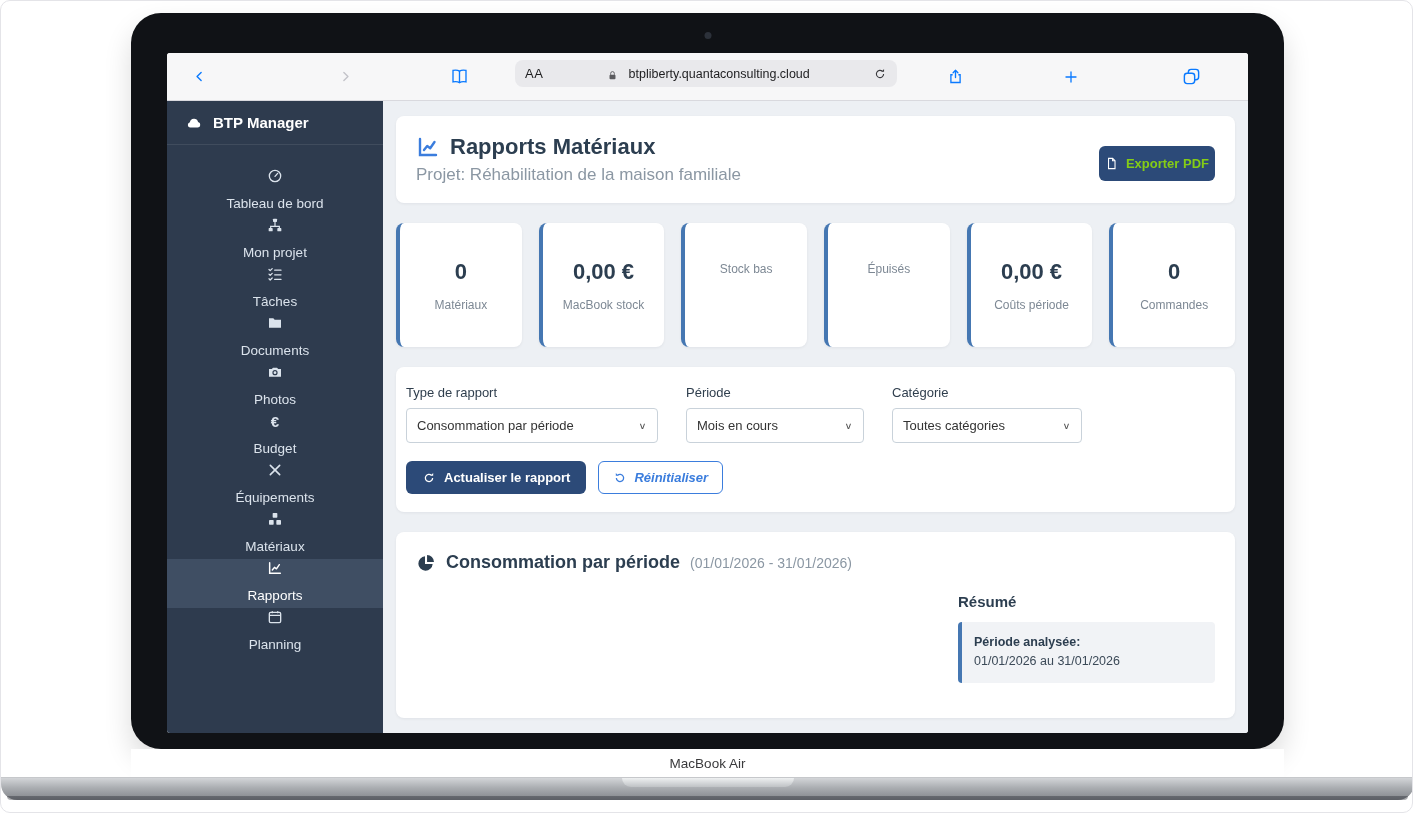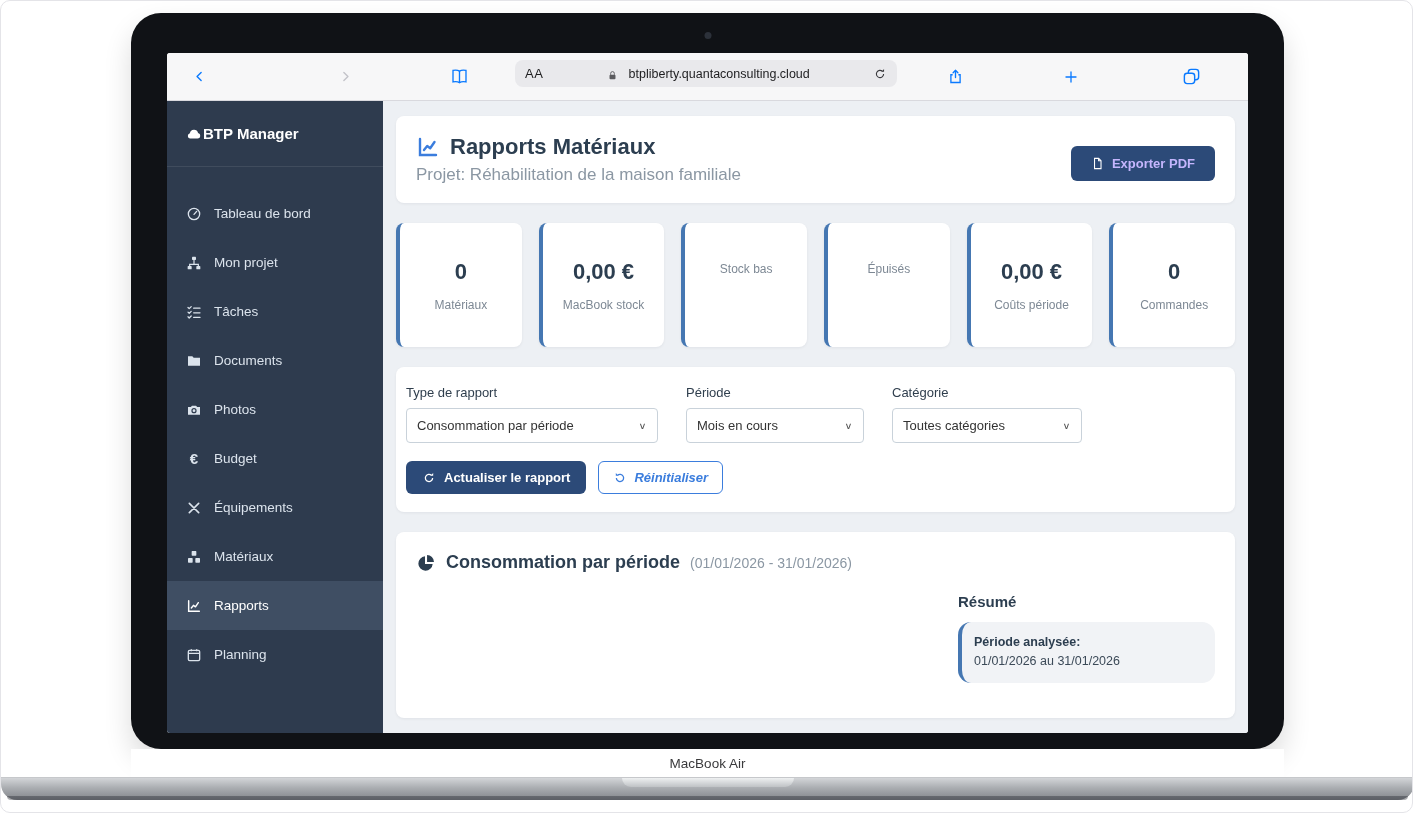--- a/index.html
+++ b/index.html
@@ -124,34 +124,35 @@
   .app { flex: 1; display: flex; min-height: 0; }
 
   .sidebar {
     flex: none;
     width: 216px;
     background: #2e3b4e;
     color: #dbe3ec;
     display: flex; flex-direction: column;
   }
   .brand {
-    height: 66px;
+    height: 44px;
     flex: none;
-    display: flex; align-items: center; 
+    display: flex; align-items: center; gap: 10px;
     padding: 0 18px;
     color: #fff; font-size: 15px; font-weight: 700;
     border-bottom: 1px solid rgba(255,255,255,.09);
   }
   .nav { padding-top: 22px; }
   .nav-item {
     height: 49px;
     display: flex; align-items: center; gap: 11px;
     padding: 0 18px;
     font-size: 13.5px;
     cursor: pointer;
+    flex-direction: column;
   }
   .nav-item.active { background: #3f4e63; color: #fff; }
   .nav-icon {
     width: 18px; height: 18px;
     display: inline-flex; align-items: center; justify-content: center;
     flex: none;
   }
   .euro-glyph::before { content: "€"; font-size: 15px; font-weight: 700; }
 
   .main {
@@ -171,23 +172,23 @@
 
   
   .header-card { position: relative; padding: 18px 20px; flex: none; }
   .title-row { display: flex; align-items: center; gap: 10px; }
   .title-row .page-icon { color: #3b7ddd; flex: none; }
   .page-title { font-size: 22px; font-weight: 700; color: #2c3e50; }
   .page-subtitle { margin-top: 5px; font-size: 17px; color: #8b97a3; }
   .btn-export {
     position: absolute; right: 20px; top: 30px;
     display: inline-flex; align-items: center; gap: 8px;
-    background: #2c4a78; color: #c4b5fd;
+    background: #2c4a78; color: #84cc16;
     border: none; border-radius: 6px;
-    padding: 10px 20px;
+    padding: 10px 6px;
     font-size: 13px; font-weight: 700;
     cursor: pointer;
     font-family: inherit;
   }
 
   
   .stats-row {
     flex: none;
     height: 124px;
     display: grid;
@@ -258,21 +259,21 @@
   .report-head .pie-icon { color: #2c3e50; flex: none; }
   .report-title { font-size: 18px; font-weight: 700; color: #2c3e50; }
   .report-range { font-size: 14px; color: #8b97a3; }
   .report-body { display: flex; margin-top: 20px; }
   .chart-area { flex: 1; }
   .summary-col { width: 257px; flex: none; }
   .summary-title { font-size: 15px; font-weight: 700; color: #2c3e50; margin-bottom: 12px; }
   .summary-box {
     background: #f1f3f6;
     border-left: 4px solid #4577b2;
-    border-radius: 13px;
+    border-radius: 4px;
     padding: 11px 12px;
     font-size: 12.5px; color: #3c4a58;
     line-height: 1.55;
   }
   .summary-box b { display: block; color: #2c3e50; }
 
   svg { display: block; }
 </style>
 </head>
 <body>

